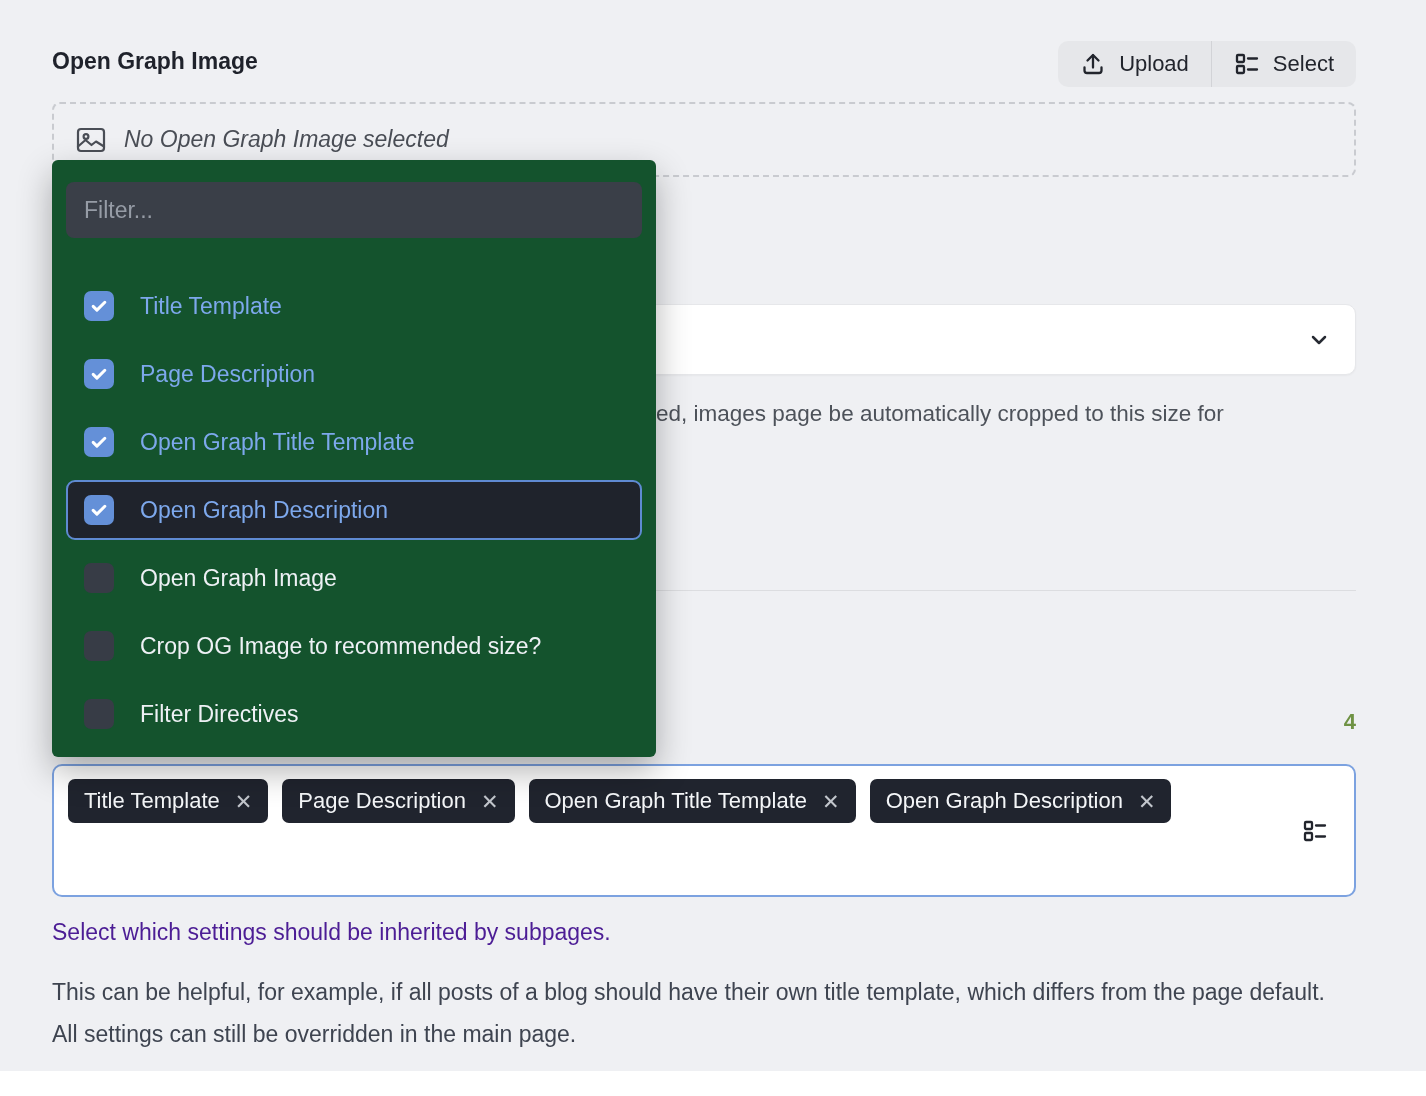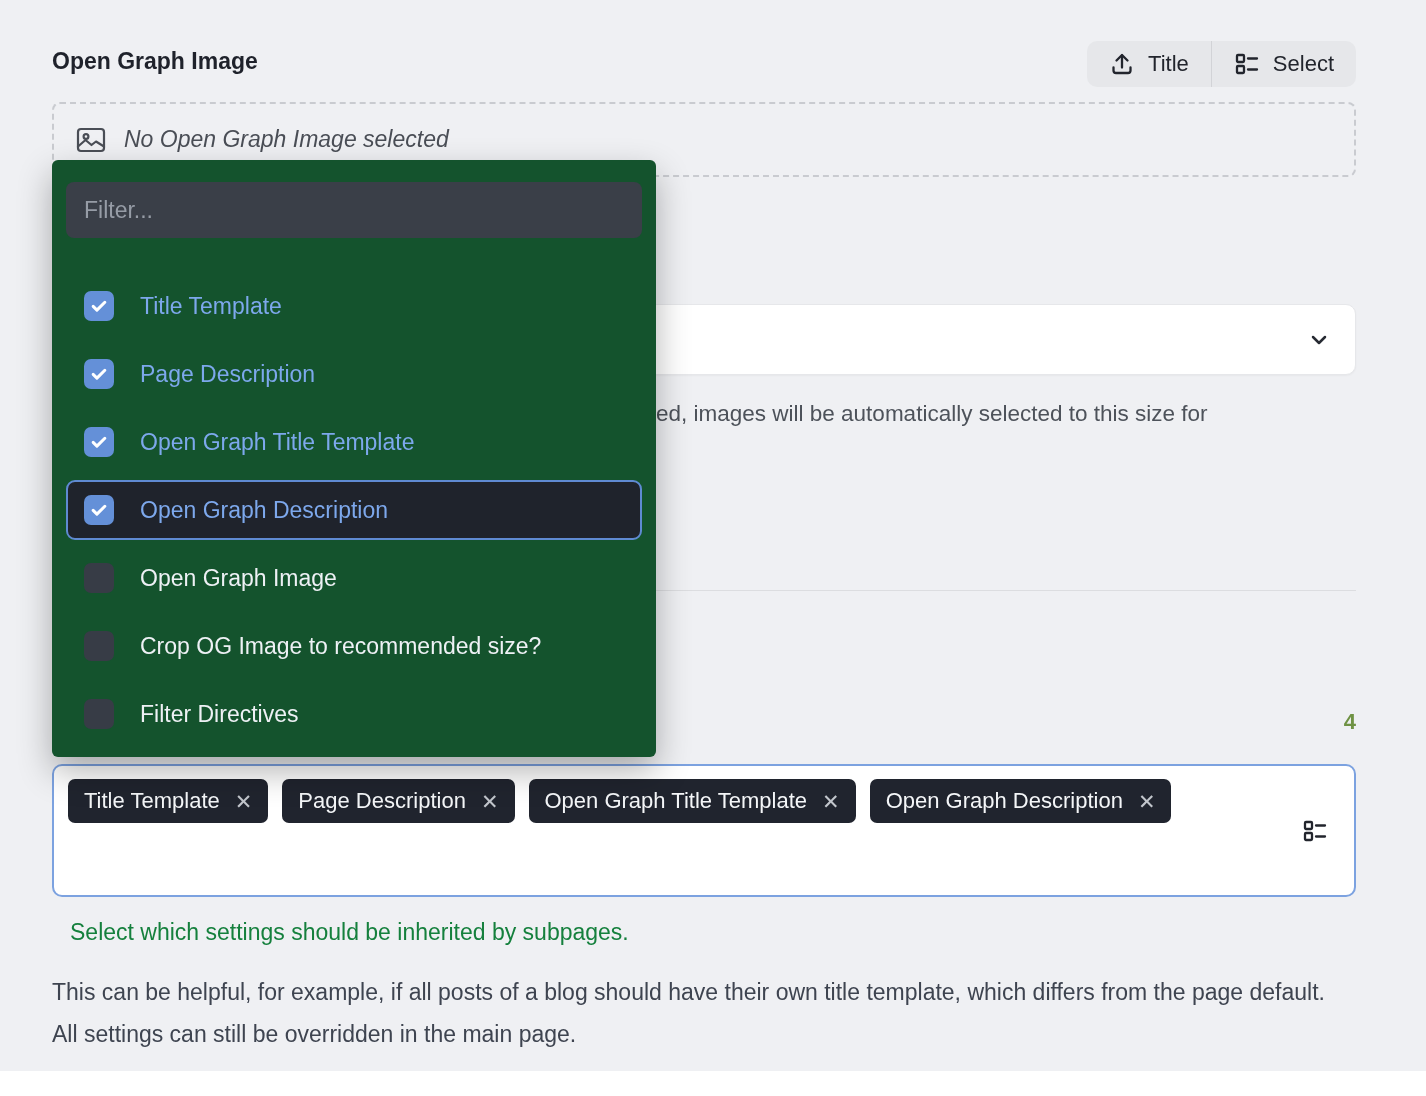--- a/index.html
+++ b/index.html
@@ -106,22 +106,22 @@
     background:#20242e; color:#f4f6f8; border-radius:7px;
     padding:0 16px; font-size:22px; white-space:nowrap;
   }
   .tag .tag-x { color:#c2c6cc; font-size:21px; line-height:1; cursor:pointer; }
   .field-icon {
     position:absolute; right:26px; top:50%; transform:translateY(-50%);
   }
 
   
   .help-1 {
-    position:absolute; left:70px; top:919px;
-    font-size:23px; color:#15803d;
+    position:absolute; left:52px; top:919px;
+    font-size:23px; color:#4c1d95;
   }
   .help-2 {
     position:absolute; left:52px; top:959px; width:1300px;
     font-size:23px; color:#3e4450; line-height:42px;margin-top:12px;
   }
 
   .bottom-strip {
     position:absolute; left:0; right:0; bottom:0; height:25px; background:#ffffff;
   }
 </style>
@@ -134,21 +134,21 @@
 
   <div class="toolbar">
     <button>
       <span class="icon">
         <svg width="26" height="26" viewBox="0 0 26 26" fill="none" stroke="#22252d" stroke-width="2.3" stroke-linecap="round" stroke-linejoin="round">
           <path d="M13 16.5V4.5"></path>
           <path d="M7.5 9.5 13 4l5.5 5.5"></path>
           <path d="M4.5 16.5v3a2.5 2.5 0 0 0 2.5 2.5h12a2.5 2.5 0 0 0 2.5-2.5v-3"></path>
         </svg>
       </span>
-      <span>Title</span>
+      <span>Upload</span>
     </button>
     <span class="tb-divider"></span>
     <button>
       <span class="icon">
         <svg width="26" height="26" viewBox="0 0 26 26" fill="none" stroke="#22252d" stroke-width="2.3" stroke-linecap="round" stroke-linejoin="round">
           <rect x="3" y="4" width="7" height="7" rx="1"></rect>
           <path d="M14 7.5h9"></path>
           <rect x="3" y="15" width="7" height="7" rx="1"></rect>
           <path d="M14 18.5h9"></path>
         </svg>
@@ -168,21 +168,21 @@
     <span>No Open Graph Image selected</span>
   </div>
 
   <div class="select-row">
     <span class="chevron icon">
       <svg width="28" height="28" viewBox="0 0 28 28" fill="none" stroke="#272b33" stroke-width="2.5" stroke-linecap="round" stroke-linejoin="round">
         <path d="M8 11l6 6 6-6"></path>
       </svg>
     </span>
   </div>
-  <div class="cropped-text">ed, images will be automatically selected to this size for</div>
+  <div class="cropped-text">ed, images page be automatically cropped to this size for</div>
   <div class="divider"></div>
   <div class="count-badge">4</div>
 
   <div class="panel">
     <input class="filter-input" type="text" placeholder="Filter..." style="">
     <div class="item-list">
         <div class="dd-item checked">
       <span class="checkbox">
         <svg width="20" height="20" viewBox="0 0 24 24" fill="none" stroke="#ffffff" stroke-width="3.6" stroke-linecap="round" stroke-linejoin="round">
           <path d="M5 12.5l4.5 4.5L19 7.5"></path>

